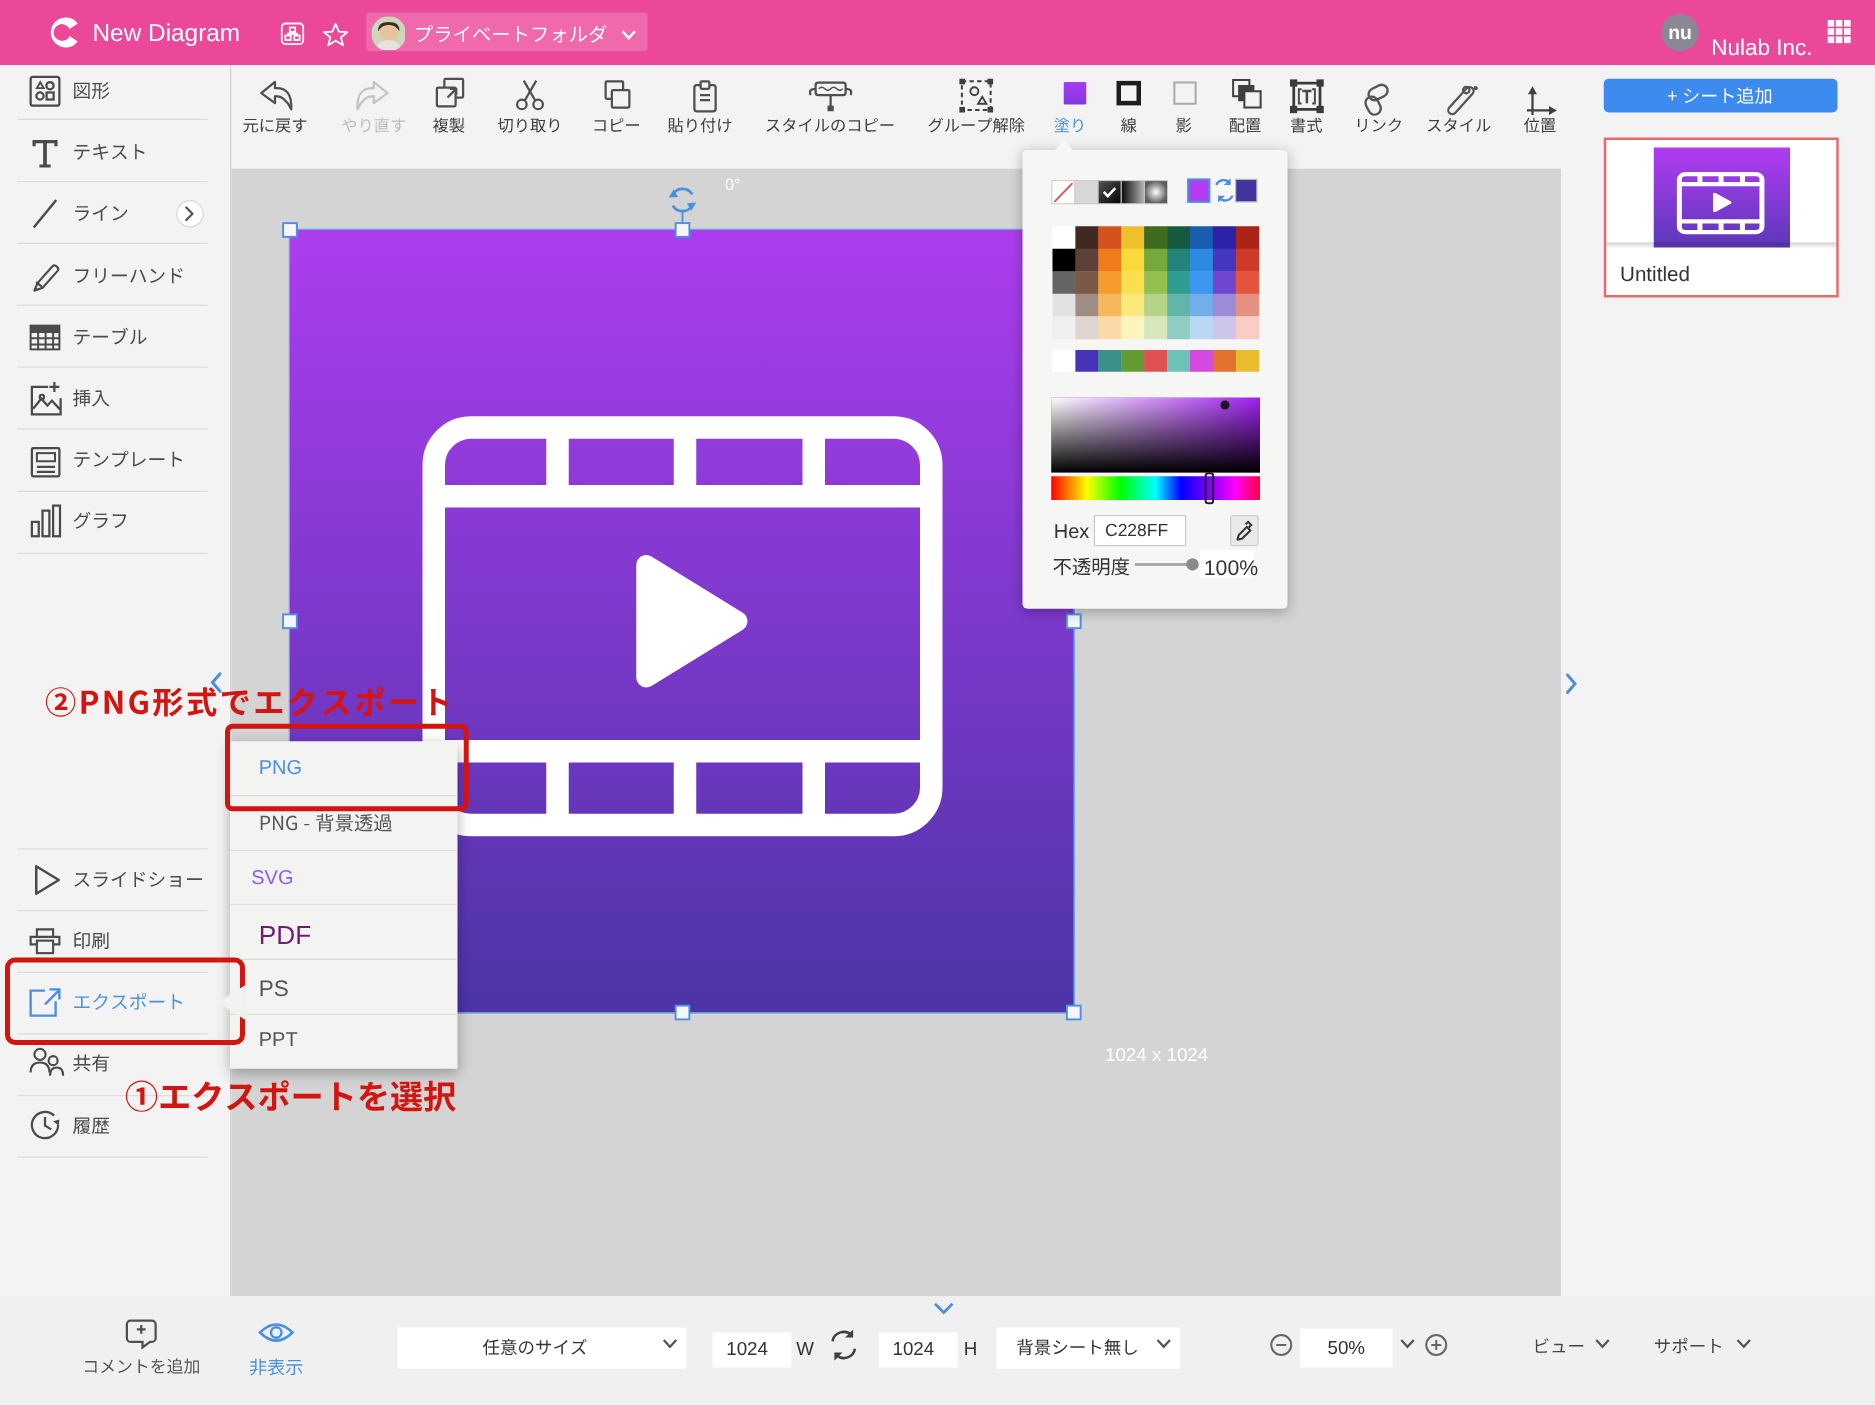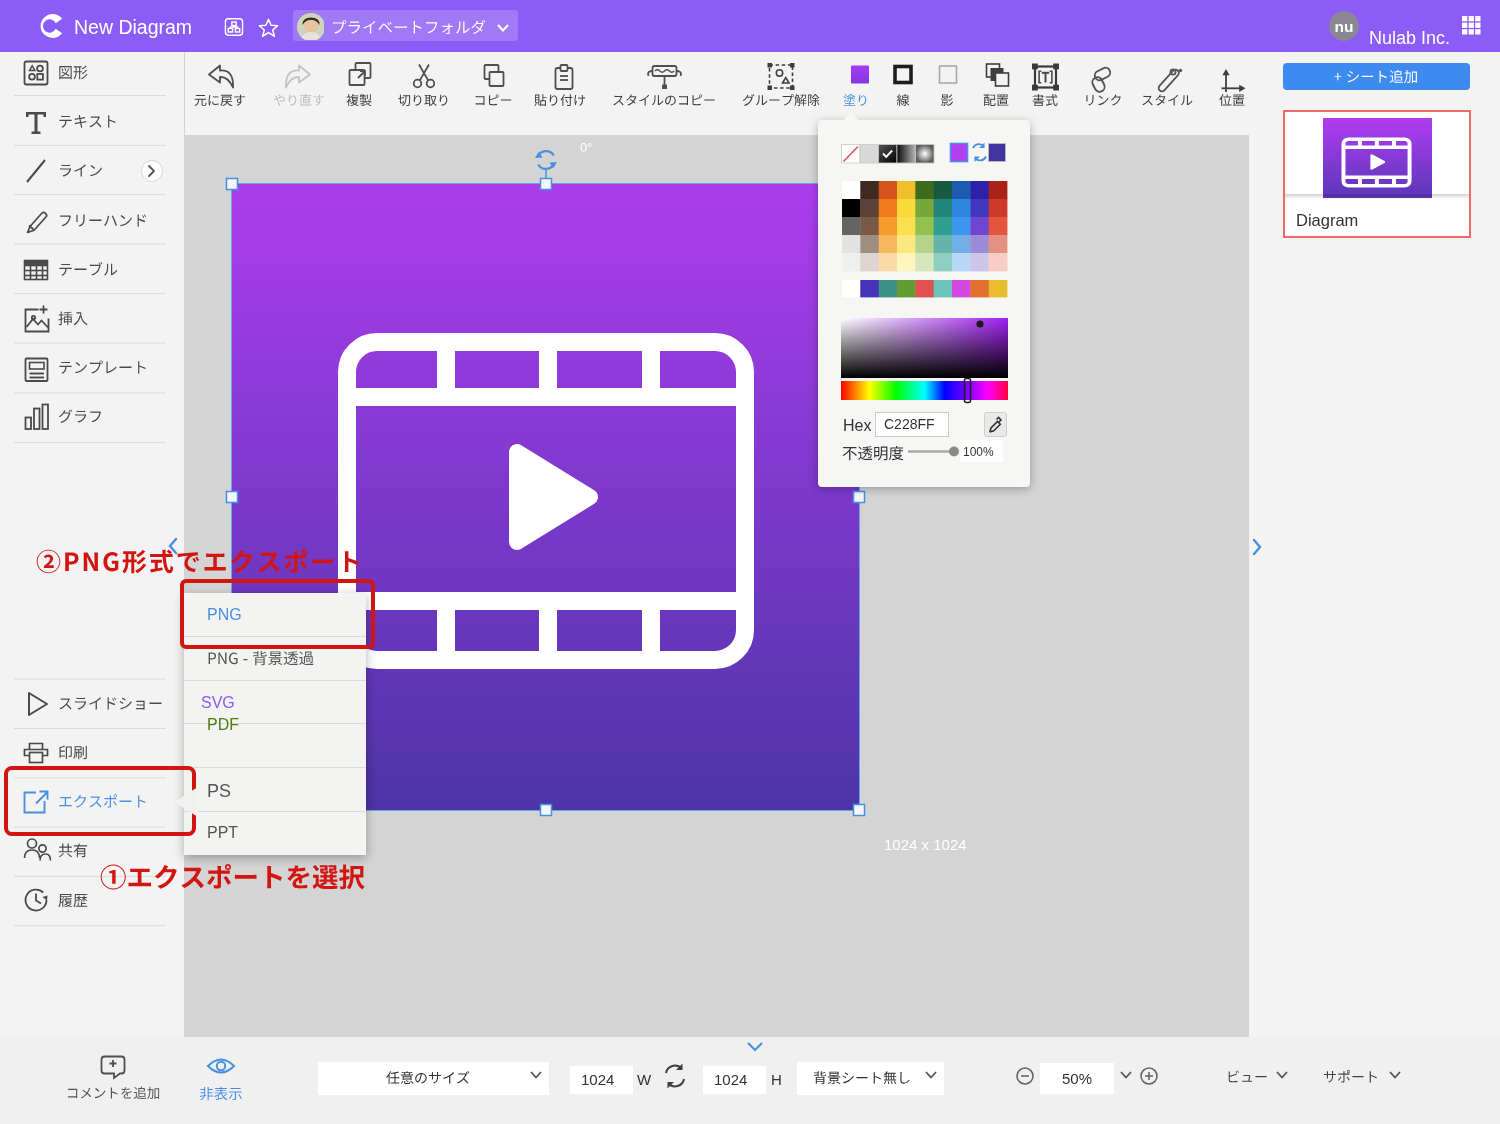--- a/index.html
+++ b/index.html
@@ -47,21 +47,21 @@
 </svg>
 <div class="abs" style="left:884px;top:836px;color:#fff;font-size:15px;z-index:4">1024 x 1024</div>
 
 <svg class="abs" style="left:166px;top:536px;z-index:7" width="14" height="20">
     <path d="M10 3 L4 10 L10 17" fill="none" stroke="#4a90e2" stroke-width="2.4" stroke-linecap="round"></path>
   </svg>
 <svg class="abs" style="left:1250px;top:537px;z-index:7" width="14" height="20">
     <path d="M4 3 L10 10 L4 17" fill="none" stroke="#4a90e2" stroke-width="2.4" stroke-linecap="round"></path>
   </svg>
 
-<div class="abs" style="left:0;top:0;width:1500px;height:52px;background:#8b5cf6;z-index:10">
+<div class="abs" style="left:0;top:0;width:1500px;height:52px;background:#ec4899;z-index:10">
   <svg class="abs" style="left:39px;top:13px" width="24" height="26" viewBox="0 0 28 30">
     <path d="M27 6.5 A14 14 0 1 0 27 23.5 L19.5 18.2 A7.8 7.8 0 1 1 19.5 11.8 Z" fill="#ffffff"></path>
   </svg>
   <div class="abs" style="left:74px;top:16px;color:#fff;font-size:19.5px;">New Diagram</div>
   <svg class="abs" style="left:224px;top:17px" width="20" height="20" viewBox="0 0 28 27" fill="none" stroke="#ffffff" stroke-width="2">
     <rect x="2" y="2" width="24" height="23" rx="4"></rect>
     <rect x="11" y="6.5" width="6" height="5"></rect>
     <rect x="6" y="15.5" width="6" height="5"></rect>
     <rect x="16" y="15.5" width="6" height="5"></rect>
     <path d="M14 11.5 v2 M9 15.5 v-2 h10 v2"></path>
@@ -402,21 +402,21 @@
   <g stroke="#dcdcdc" stroke-width="1">
     <line x1="0" y1="43.5" x2="182" y2="43.5"></line>
       <line x1="0" y1="87.5" x2="182" y2="87.5"></line>
     <line x1="0" y1="130.5" x2="182" y2="130.5"></line>
       <line x1="0" y1="174.5" x2="182" y2="174.5"></line>
     <line x1="0" y1="218.5" x2="182" y2="218.5"></line>
   </g>
 </svg>
 <div class="abs" style="left:207px;top:606px;font-size:16px;color:#4a90e2;z-index:26">PNG</div>
 <div class="abs" style="left:201px;top:694px;font-size:16px;color:#8b5cf6;z-index:26">SVG</div>
-<div class="abs" style="left:207px;top:716px;font-size:16px;color:#4d7c0f;z-index:26">PDF</div>
+<div class="abs" style="left:207px;top:737px;font-size:21px;color:#701a75;z-index:26">PDF</div>
 <div class="abs" style="left:207px;top:781px;font-size:18px;color:#555;z-index:26">PS</div>
 <div class="abs" style="left:207px;top:824px;font-size:16px;color:#555;z-index:26">PPT</div>
 
 <div class="abs" style="left:180px;top:579px;width:195px;height:70px;border:4px solid #d21510;border-radius:6px;z-index:30"></div>
 <div class="abs" style="left:4px;top:766px;width:192px;height:70px;border:4px solid #d21510;border-radius:8px;z-index:30"></div>
 <svg class="abs" style="left:172px;top:786px;z-index:31" width="26" height="32">
     <polygon points="2,16 26,1 26,31" fill="#f1f1f0"></polygon>
   </svg>
 
 <div class="abs" style="left:1249px;top:52px;width:251px;height:985px;background:#f2f3f2;z-index:5"></div>
@@ -431,21 +431,21 @@
 <line x1="108" y1="4" x2="108" y2="62" stroke-width="24"></line>
 <line x1="210" y1="4" x2="210" y2="62"></line>
 <line x1="313" y1="4" x2="313" y2="62"></line>
 <line x1="108" y1="272" x2="108" y2="332"></line>
 <line x1="210" y1="272" x2="210" y2="332"></line>
 <line x1="313" y1="272" x2="313" y2="332"></line>
 <path d="M179 119 L179 209 L252 164 Z" fill="#ffffff" stroke="#ffffff" stroke-width="16" stroke-linejoin="round"></path>
 </g>
 </svg>
 <div class="abs" style="left:1285px;top:194px;width:184px;height:5px;background:linear-gradient(180deg,rgba(0,0,0,0.18),rgba(0,0,0,0));z-index:8"></div>
-<div class="abs" style="left:1296px;top:211px;font-size:16.5px;color:#333;z-index:8">Diagram</div>
+<div class="abs" style="left:1296px;top:211px;font-size:16.5px;color:#333;z-index:8">Untitled</div>
 
 <div class="abs" style="left:0;top:1037px;width:1500px;height:87px;background:#eff0ef;z-index:10"></div>
 <svg class="abs" style="left:0;top:1037px;z-index:11" width="1500" height="87" viewBox="0 0 1500 87">
   <path d="M748 6 l7 7 l7 -7" fill="none" stroke="#4a90e2" stroke-width="2.2"></path>
     <g fill="none" stroke="#4f4f4f" stroke-width="1.8">
 <path d="M104.5 19.5 h17 a3 3 0 0 1 3 3 v11 a3 3 0 0 1 -3 3 h-9.5 v4.5 l-6 -4.5 h-1.5 a3 3 0 0 1 -3 -3 v-11 a3 3 0 0 1 3 -3 Z" transform="scale(-1,1) translate(-226,0)"></path>
 <path d="M113 23 v7 M109.5 26.5 h7"></path>
     </g>
     <g fill="none" stroke="#4a90e2" stroke-width="2">
 <path d="M208 29 Q221 16 234 29 Q221 42 208 29 Z"></path>
@@ -475,21 +475,21 @@
 <div class="abs" style="left:797px;top:1062px;width:147px;height:33px;background:#fff;z-index:10"></div>
 <div class="abs" style="left:1040px;top:1063px;width:74px;height:31px;background:#fff;z-index:10"></div>
 <div class="abs" style="left:581px;top:1071px;font-size:15px;color:#333;z-index:12">1024</div>
 <div class="abs" style="left:714px;top:1071px;font-size:15px;color:#333;z-index:12">1024</div>
 <div class="abs" style="left:637px;top:1071px;font-size:15px;color:#333;z-index:12">W</div>
 <div class="abs" style="left:771px;top:1071px;font-size:15px;color:#333;z-index:12">H</div>
 <div class="abs" style="left:1062px;top:1070px;font-size:15px;color:#333;z-index:12">50%</div>
 
 <div class="abs" style="left:843px;top:417px;font-size:16px;color:#333;z-index:22">Hex</div>
 <div class="abs" style="left:884px;top:416px;font-size:14px;color:#333;z-index:22">C228FF</div>
-<div class="abs" style="left:963px;top:445px;font-size:12px;color:#333;z-index:22">100%</div>
+<div class="abs" style="left:963px;top:445px;font-size:17px;color:#333;z-index:22">100%</div>
 
 <svg class="ov" width="1500" height="1124" viewBox="0 0 1500 1124">
     <path transform="translate(331.0,33.0)" fill="#ffffff" d="M12.5 -11.1C12.5 -11.7 12.9 -12.2 13.5 -12.2C14.1 -12.2 14.5 -11.7 14.5 -11.1C14.5 -10.6 14.1 -10.1 13.5 -10.1C12.9 -10.1 12.5 -10.6 12.5 -11.1ZM11.8 -11.1C11.8 -11 11.8 -10.8 11.8 -10.6L11.3 -10.6C10.6 -10.6 4.4 -10.6 3.6 -10.6C3.1 -10.6 2.4 -10.7 2 -10.7V-9.3C2.4 -9.4 2.9 -9.4 3.6 -9.4C4.4 -9.4 10.6 -9.4 11.5 -9.4C11.3 -7.9 10.6 -5.8 9.5 -4.3C8.2 -2.7 6.4 -1.4 3.4 -0.6L4.5 0.5C7.3 -0.3 9.2 -1.8 10.6 -3.6C11.8 -5.2 12.6 -7.7 12.9 -9.3L12.9 -9.5C13.1 -9.4 13.3 -9.4 13.5 -9.4C14.5 -9.4 15.3 -10.2 15.3 -11.1C15.3 -12.1 14.5 -12.9 13.5 -12.9C12.5 -12.9 11.8 -12.1 11.8 -11.1Z M19.1 -11.5V-10.3C19.5 -10.3 20 -10.3 20.5 -10.3C21.3 -10.3 25.7 -10.3 26.6 -10.3C27.1 -10.3 27.6 -10.3 28 -10.3V-11.5C27.6 -11.5 27.1 -11.5 26.6 -11.5C25.7 -11.5 21.3 -11.5 20.5 -11.5C20 -11.5 19.5 -11.5 19.1 -11.5ZM29.1 -7.5 28.2 -8C28.1 -7.9 27.7 -7.9 27.4 -7.9C26.6 -7.9 20 -7.9 19.2 -7.9C18.8 -7.9 18.3 -7.9 17.7 -8V-6.7C18.2 -6.7 18.8 -6.7 19.2 -6.7C20.1 -6.7 26.7 -6.7 27.4 -6.7C27.2 -5.6 26.5 -4.3 25.6 -3.3C24.3 -1.9 22.3 -0.9 20.1 -0.5L21.1 0.6C23.1 0.1 25 -0.8 26.6 -2.6C27.8 -3.9 28.5 -5.5 28.9 -7C28.9 -7.1 29 -7.3 29.1 -7.5Z M32.3 -5.6 33 -4.4C35.1 -5.1 37.2 -6 38.9 -6.9V-1.2C38.9 -0.6 38.8 0.2 38.8 0.5H40.3C40.2 0.2 40.2 -0.6 40.2 -1.2V-7.7C41.8 -8.8 43.2 -10 44.4 -11.2L43.3 -12.1C42.3 -10.8 40.7 -9.5 39.1 -8.5C37.4 -7.4 35 -6.3 32.3 -5.6Z M57.2 -10.5 56.3 -10.1C56.8 -9.4 57.4 -8.5 57.8 -7.6L58.7 -8.1C58.3 -8.8 57.6 -10 57.2 -10.5ZM59.2 -11.3 58.3 -10.9C58.9 -10.2 59.4 -9.3 59.8 -8.4L60.7 -8.9C60.3 -9.6 59.6 -10.8 59.2 -11.3ZM47.3 -4.1 48.5 -2.9C48.7 -3.2 49.1 -3.7 49.4 -4.1C50.1 -5 51.4 -6.6 52.1 -7.6C52.6 -8.2 52.9 -8.3 53.5 -7.7C54.2 -7 55.6 -5.5 56.5 -4.5C57.5 -3.3 58.9 -1.8 60 -0.4L61.1 -1.6C59.9 -2.8 58.3 -4.5 57.3 -5.6C56.4 -6.6 55 -8 54.1 -8.9C53 -9.9 52.3 -9.7 51.5 -8.7C50.5 -7.6 49.2 -5.9 48.4 -5.1C48 -4.7 47.7 -4.4 47.3 -4.1Z M63.6 -6.7V-5.2C64.1 -5.2 64.9 -5.3 65.7 -5.3C66.9 -5.3 73.1 -5.3 74.2 -5.3C74.9 -5.3 75.6 -5.2 75.9 -5.2V-6.7C75.6 -6.7 75 -6.6 74.2 -6.6C73.1 -6.6 66.9 -6.6 65.7 -6.6C64.9 -6.6 64 -6.7 63.6 -6.7Z M82.7 -1.4C82.7 -0.8 82.7 -0 82.6 0.5H84.1C84.1 -0 84 -0.9 84 -1.4L84 -6.5C85.7 -5.9 88.4 -4.9 90.1 -4L90.6 -5.3C89 -6.1 86.1 -7.2 84 -7.9V-10.4C84 -10.8 84.1 -11.5 84.1 -12H82.6C82.7 -11.5 82.7 -10.8 82.7 -10.4C82.7 -9.1 82.7 -2.2 82.7 -1.4Z M106.3 -10.3 105.4 -10.9C105.1 -10.8 104.8 -10.8 104.6 -10.8C103.9 -10.8 97.7 -10.8 96.8 -10.8C96.3 -10.8 95.7 -10.9 95.2 -10.9V-9.6C95.7 -9.6 96.2 -9.6 96.8 -9.6C97.7 -9.6 103.8 -9.6 104.7 -9.6C104.5 -8.1 103.8 -6 102.7 -4.6C101.4 -2.9 99.6 -1.6 96.6 -0.8L97.7 0.3C100.5 -0.6 102.4 -2 103.8 -3.8C105 -5.4 105.8 -7.9 106.1 -9.5C106.2 -9.8 106.2 -10.1 106.3 -10.3Z M111.2 -1.3 112.1 -0.4C114.2 -1.5 116.4 -3.5 117.5 -4.9L117.5 -0.6C117.5 -0.3 117.4 -0.1 117.1 -0.1C116.6 -0.1 115.8 -0.2 115.2 -0.3L115.3 0.9C115.9 0.9 116.9 1 117.5 1C118.2 1 118.7 0.6 118.7 -0.1L118.6 -6.1H120.8C121.1 -6.1 121.6 -6 121.8 -6V-7.2C121.6 -7.2 121.1 -7.2 120.8 -7.2H118.6L118.5 -8.4C118.5 -8.8 118.5 -9.1 118.6 -9.5H117.3C117.3 -9.1 117.4 -8.7 117.4 -8.4L117.4 -7.2H112.8C112.4 -7.2 112 -7.2 111.6 -7.2V-6C112 -6 112.4 -6.1 112.8 -6.1H116.9C115.9 -4.5 113.5 -2.4 111.2 -1.3Z M132.1 -0.3 132.9 0.4C133.1 0.3 133.2 0.1 133.5 0C135.3 -0.9 137.4 -2.5 138.8 -4.3L138 -5.3C136.8 -3.6 134.9 -2.2 133.5 -1.5C133.5 -2 133.5 -9.5 133.5 -10.5C133.5 -11.1 133.5 -11.5 133.6 -11.6H132.1C132.2 -11.5 132.2 -11.1 132.2 -10.5C132.2 -9.5 132.2 -1.9 132.2 -1.2C132.2 -0.9 132.2 -0.6 132.1 -0.3ZM125 -0.4 126.2 0.4C127.5 -0.7 128.5 -2.2 128.9 -3.9C129.4 -5.4 129.4 -8.7 129.4 -10.5C129.4 -10.9 129.5 -11.4 129.5 -11.6H128.1C128.1 -11.3 128.2 -10.9 128.2 -10.4C128.2 -8.7 128.2 -5.6 127.7 -4.2C127.3 -2.7 126.3 -1.3 125 -0.4Z M153.1 -13.1 152.2 -12.8C152.7 -12.2 153.2 -11.3 153.5 -10.6L154.3 -11C154.1 -11.6 153.5 -12.6 153.1 -13.1ZM147.3 -11.8 145.9 -12.3C145.8 -11.9 145.6 -11.3 145.4 -11C144.7 -9.6 143.1 -7.3 140.4 -5.6L141.5 -4.8C143.2 -6 144.6 -7.5 145.6 -8.9H150.8C150.5 -7.7 149.7 -6 148.7 -4.6C147.6 -5.4 146.5 -6.2 145.4 -6.7L144.6 -5.9C145.6 -5.3 146.8 -4.4 147.9 -3.6C146.5 -2.1 144.5 -0.7 141.9 0.1L143 1.1C145.6 0.1 147.5 -1.3 148.9 -2.9C149.6 -2.4 150.1 -1.9 150.6 -1.5L151.5 -2.6C151 -3 150.4 -3.4 149.7 -3.9C150.9 -5.5 151.8 -7.3 152.2 -8.7C152.3 -9 152.4 -9.3 152.5 -9.6L151.8 -10L152.6 -10.4C152.3 -11 151.7 -11.9 151.4 -12.5L150.5 -12.1C151 -11.6 151.5 -10.6 151.8 -10L151.5 -10.2C151.3 -10.1 150.9 -10 150.5 -10H146.3L146.6 -10.6C146.8 -10.9 147 -11.4 147.3 -11.8Z"></path>
     <path transform="translate(194.0,105.0)" fill="#3f3f3f" d="M1.9 -9.9V-9H11.1V-9.9ZM0.8 -6.3V-5.3H4.1C3.9 -2.9 3.4 -0.8 0.6 0.2C0.8 0.4 1.1 0.8 1.2 1C4.3 -0.2 4.9 -2.5 5.1 -5.3H7.6V-0.7C7.6 0.5 7.9 0.8 9.1 0.8C9.3 0.8 10.7 0.8 10.9 0.8C12.1 0.8 12.3 0.2 12.5 -2C12.2 -2.1 11.8 -2.3 11.5 -2.5C11.5 -0.5 11.4 -0.1 10.9 -0.1C10.6 -0.1 9.4 -0.1 9.2 -0.1C8.7 -0.1 8.6 -0.2 8.6 -0.7V-5.3H12.2V-6.3Z M18.9 -8.8V-7.7C20.4 -7.6 22.9 -7.6 24.3 -7.7V-8.8C23 -8.6 20.3 -8.5 18.9 -8.8ZM19.4 -3.5 18.5 -3.6C18.4 -2.9 18.3 -2.5 18.3 -2C18.3 -0.8 19.3 -0.1 21.4 -0.1C22.8 -0.1 23.9 -0.2 24.7 -0.4L24.7 -1.5C23.6 -1.2 22.6 -1.1 21.4 -1.1C19.7 -1.1 19.2 -1.7 19.2 -2.3C19.2 -2.6 19.3 -3 19.4 -3.5ZM16.4 -9.8 15.3 -9.9C15.3 -9.6 15.2 -9.3 15.2 -9C15 -7.9 14.6 -5.7 14.6 -3.7C14.6 -2 14.8 -0.5 15.1 0.4L16 0.4C16 0.2 16 0.1 16 -0.1C16 -0.2 16 -0.5 16.1 -0.7C16.2 -1.3 16.6 -2.7 17 -3.6L16.4 -4C16.2 -3.5 15.9 -2.7 15.7 -2.1C15.6 -2.7 15.6 -3.3 15.6 -3.9C15.6 -5.4 16 -7.7 16.2 -8.9C16.3 -9.1 16.4 -9.6 16.4 -9.8Z M27 -10.2V-9.3H38V-10.2ZM27.9 -8.4V-5.7C27.9 -3.9 27.8 -1.5 26.4 0.3C26.6 0.4 27 0.7 27.2 0.8C28 -0.2 28.5 -1.6 28.7 -2.9H32.3C31.8 -1.3 30.8 -0.3 28.1 0.3C28.3 0.5 28.5 0.8 28.6 1.1C31.3 0.4 32.6 -0.7 33.1 -2.3C34 -0.4 35.5 0.6 38 1.1C38.1 0.8 38.4 0.4 38.6 0.2C36.1 -0.2 34.6 -1.1 33.9 -2.9H38.1V-3.7H33.5C33.5 -4.2 33.6 -4.7 33.6 -5.3H37.3V-8.4ZM32.5 -3.7H28.8C28.9 -4.3 28.9 -4.8 28.9 -5.3H32.6C32.6 -4.7 32.6 -4.2 32.5 -3.7ZM28.9 -7.6H36.4V-6.1H28.9Z M46.4 -4.8C46.5 -3.6 46 -3 45.2 -3C44.5 -3 43.9 -3.5 43.9 -4.3C43.9 -5.1 44.6 -5.7 45.2 -5.7C45.7 -5.7 46.2 -5.4 46.4 -4.8ZM40.2 -8.5 40.3 -7.5C41.9 -7.6 44.1 -7.7 46.1 -7.7L46.1 -6.4C45.8 -6.5 45.6 -6.5 45.2 -6.5C44 -6.5 42.9 -5.6 42.9 -4.3C42.9 -2.9 44 -2.1 45.1 -2.1C45.5 -2.1 45.9 -2.2 46.2 -2.5C45.7 -1.3 44.5 -0.5 42.8 -0.2L43.6 0.7C46.7 -0.2 47.5 -2.2 47.5 -3.9C47.5 -4.6 47.4 -5.1 47.1 -5.6L47.1 -7.7H47.3C49.2 -7.7 50.3 -7.7 51.1 -7.7L51.1 -8.6C50.5 -8.6 48.9 -8.6 47.3 -8.6H47.1L47.1 -9.5C47.1 -9.6 47.1 -10.2 47.2 -10.3H46C46 -10.2 46 -9.8 46 -9.5L46.1 -8.6C44.1 -8.6 41.7 -8.5 40.2 -8.5Z"></path>
     <path transform="translate(273.0,105.0)" fill="#bcbcbc" d="M7.2 -8.3 8 -8.8C7.5 -9.3 6.5 -10.2 6 -10.5L5.3 -10C5.9 -9.5 6.7 -8.7 7.2 -8.3ZM0.8 -5.6 1.3 -4.5C1.9 -4.8 2.8 -5.3 3.8 -5.7L4.3 -4.7C5 -3 5.6 -0.9 6 0.7L7.2 0.4C6.7 -1.1 5.9 -3.5 5.2 -5.1L4.7 -6.2C6.2 -6.9 7.8 -7.5 8.9 -7.5C10.2 -7.5 10.8 -6.8 10.8 -6C10.8 -5.1 10.2 -4.3 8.8 -4.3C8.1 -4.3 7.5 -4.5 7 -4.7L6.9 -3.7C7.4 -3.5 8.2 -3.3 8.9 -3.3C10.9 -3.3 11.9 -4.5 11.9 -6C11.9 -7.4 10.8 -8.4 9 -8.4C7.6 -8.4 5.9 -7.7 4.3 -7C4 -7.6 3.8 -8.1 3.5 -8.5C3.4 -8.7 3.2 -9.2 3.1 -9.4L2 -8.9C2.2 -8.7 2.5 -8.3 2.7 -8C2.9 -7.7 3.1 -7.2 3.4 -6.6C2.8 -6.3 2.3 -6.1 1.8 -5.9C1.6 -5.8 1.2 -5.7 0.8 -5.6Z M17.4 -10.3 16.3 -10.3C16.2 -9.9 16.2 -9.6 16.2 -9.2C16 -8.1 15.8 -6.2 15.8 -5C15.8 -4.1 15.8 -3.4 15.9 -2.9L16.9 -3C16.8 -3.6 16.8 -4.1 16.9 -4.6C17 -6.3 18.5 -8.7 20.2 -8.7C21.5 -8.7 22.2 -7.2 22.2 -5.1C22.2 -1.9 20 -0.7 17.2 -0.3L17.8 0.7C21 0.1 23.3 -1.5 23.3 -5.1C23.3 -7.9 22.1 -9.6 20.3 -9.6C18.7 -9.6 17.3 -8 16.8 -6.6C16.9 -7.6 17.1 -9.3 17.4 -10.3Z M30.8 -5.3H35.8V-4.2H30.8ZM30.8 -3.5H35.8V-2.4H30.8ZM30.8 -7H35.8V-6H30.8ZM27.5 -7.4V1.1H28.4V0.4H38.4V-0.5H28.4V-7.4ZM32.2 -11 32.1 -9.7H26.8V-8.8H32L31.9 -7.7H29.9V-1.7H36.8V-7.7H32.9L33 -8.8H38.2V-9.7H33.2L33.3 -10.9Z M46.4 -4.8C46.5 -3.6 46 -3 45.2 -3C44.5 -3 43.9 -3.5 43.9 -4.3C43.9 -5.1 44.6 -5.7 45.2 -5.7C45.7 -5.7 46.2 -5.4 46.4 -4.8ZM40.2 -8.5 40.3 -7.5C41.9 -7.6 44.1 -7.7 46.1 -7.7L46.1 -6.4C45.8 -6.5 45.6 -6.5 45.2 -6.5C44 -6.5 42.9 -5.6 42.9 -4.3C42.9 -2.9 44 -2.1 45.1 -2.1C45.5 -2.1 45.9 -2.2 46.2 -2.5C45.7 -1.3 44.5 -0.5 42.8 -0.2L43.6 0.7C46.7 -0.2 47.5 -2.2 47.5 -3.9C47.5 -4.6 47.4 -5.1 47.1 -5.6L47.1 -7.7H47.3C49.2 -7.7 50.3 -7.7 51.1 -7.7L51.1 -8.6C50.5 -8.6 48.9 -8.6 47.3 -8.6H47.1L47.1 -9.5C47.1 -9.6 47.1 -10.2 47.2 -10.3H46C46 -10.2 46 -9.8 46 -9.5L46.1 -8.6C44.1 -8.6 41.7 -8.5 40.2 -8.5Z"></path>
     <path transform="translate(346.0,105.0)" fill="#3f3f3f" d="M6.9 -5.8H10.7V-4.9H6.9ZM6.9 -7.3H10.7V-6.4H6.9ZM10.3 -2.7C9.9 -2.1 9.4 -1.6 8.7 -1.2C8.1 -1.6 7.6 -2.1 7.2 -2.7ZM6.7 -10.9C6.3 -9.9 5.6 -8.6 4.7 -7.6C4.9 -7.5 5.2 -7.3 5.4 -7.1C5.6 -7.3 5.8 -7.6 6 -7.8V-4.2H7.5C6.9 -3.4 5.9 -2.5 4.5 -1.8C4.8 -1.6 5.1 -1.3 5.2 -1.1C5.7 -1.4 6.2 -1.8 6.6 -2.1C7 -1.6 7.4 -1.2 7.9 -0.8C6.9 -0.3 5.7 0 4.5 0.2C4.7 0.4 4.9 0.8 5 1.1C6.3 0.8 7.6 0.4 8.7 -0.2C9.7 0.4 10.8 0.8 12.1 1C12.2 0.8 12.5 0.4 12.7 0.2C11.5 0 10.5 -0.3 9.6 -0.7C10.4 -1.4 11.1 -2.1 11.6 -3.1L11 -3.4L10.8 -3.4H7.9C8.2 -3.7 8.4 -4 8.6 -4.2H11.6V-7.9H6.1C6.3 -8.2 6.5 -8.5 6.6 -8.8H12.4V-9.6H7.1C7.3 -10 7.5 -10.4 7.6 -10.8ZM4.6 -6.1C4.4 -5.7 4.1 -5.1 3.8 -4.7L3.4 -5.2C3.9 -6.1 4.4 -7.1 4.7 -8.2L4.2 -8.5L4.1 -8.4H3.2V-10.9H2.3V-8.4H0.7V-7.6H3.7C2.9 -5.8 1.6 -4 0.4 -3C0.5 -2.9 0.8 -2.4 0.9 -2.2C1.4 -2.6 1.9 -3.1 2.3 -3.7V1H3.2V-4.3C3.7 -3.7 4.2 -3 4.4 -2.6L5 -3.3L4.2 -4.2C4.5 -4.6 4.9 -5.2 5.2 -5.7Z M20.9 -10.4V-6H21.8V-10.4ZM23.9 -10.8V-5.4C23.9 -5.2 23.8 -5.2 23.6 -5.2C23.5 -5.1 22.8 -5.1 22.1 -5.2C22.2 -4.9 22.4 -4.6 22.4 -4.4C23.3 -4.4 23.9 -4.4 24.3 -4.5C24.7 -4.6 24.8 -4.9 24.8 -5.4V-10.8ZM13.7 -3.8V-3H18.3C17 -2.2 15.1 -1.6 13.5 -1.3C13.7 -1.2 13.9 -0.8 14.1 -0.6C14.9 -0.8 15.8 -1.1 16.6 -1.4V-0.1L15.3 0.1L15.5 0.9C16.8 0.7 18.8 0.4 20.6 0.1L20.6 -0.7L17.6 -0.2V-1.8C18.3 -2.1 18.9 -2.5 19.5 -2.9C20.5 -0.8 22.3 0.5 24.9 1.1C25.1 0.8 25.3 0.5 25.5 0.3C24.2 0.1 23 -0.4 22.1 -1C23 -1.4 23.9 -1.9 24.6 -2.4L23.9 -2.9C23.3 -2.5 22.3 -1.9 21.5 -1.5C21 -1.9 20.6 -2.4 20.3 -3H25.3V-3.8H20V-4.6H19V-3.8ZM14.9 -10.9C14.7 -10.2 14.3 -9.4 13.9 -8.9C14.1 -8.8 14.4 -8.6 14.6 -8.5C14.7 -8.7 14.9 -9 15.1 -9.3H16.6V-8.5H13.7V-7.8H16.6V-7.1H14.3V-4.7H15.1V-6.4H16.6V-4.3H17.5V-6.4H19V-5.5C19 -5.4 19 -5.4 18.9 -5.4C18.8 -5.4 18.4 -5.4 18 -5.4C18.1 -5.2 18.2 -4.9 18.3 -4.7C18.9 -4.7 19.3 -4.7 19.5 -4.9C19.8 -5 19.9 -5.1 19.9 -5.5V-7.1H17.5V-7.8H20.2V-8.5H17.5V-9.3H19.8V-10H17.5V-10.9H16.6V-10H15.4C15.5 -10.2 15.6 -10.5 15.7 -10.7Z"></path>
     <path transform="translate(398.0,105.0)" fill="#3f3f3f" d="M5.2 -9.8V-8.8H7.5C7.4 -5.1 7.2 -1.5 4 0.3C4.3 0.5 4.6 0.8 4.7 1.1C8.1 -0.9 8.4 -4.8 8.5 -8.8H11.2C11.1 -2.9 10.9 -0.8 10.5 -0.3C10.3 -0.1 10.2 -0 10 -0C9.7 -0 9 -0 8.2 -0.1C8.4 0.2 8.5 0.6 8.5 0.9C9.2 0.9 10 0.9 10.4 0.9C10.8 0.8 11.1 0.7 11.4 0.3C11.9 -0.3 12.1 -2.6 12.2 -9.2C12.2 -9.4 12.2 -9.8 12.2 -9.8ZM1.9 -10.6V-7.1L0.4 -6.7L0.5 -5.8L1.9 -6.1V-2.9C1.9 -1.8 2.2 -1.4 3.2 -1.4C3.4 -1.4 4.4 -1.4 4.6 -1.4C5.5 -1.4 5.7 -2 5.8 -3.8C5.5 -3.9 5.1 -4 4.9 -4.2C4.9 -2.7 4.8 -2.4 4.5 -2.4C4.3 -2.4 3.5 -2.4 3.3 -2.4C3 -2.4 2.9 -2.4 2.9 -2.9V-6.4L6 -7L5.9 -7.9L2.9 -7.3V-10.6Z M17.4 -10.3 16.3 -10.3C16.2 -9.9 16.2 -9.6 16.2 -9.2C16 -8.1 15.8 -6.2 15.8 -5C15.8 -4.1 15.8 -3.4 15.9 -2.9L16.9 -3C16.8 -3.6 16.8 -4.1 16.9 -4.6C17 -6.3 18.5 -8.7 20.2 -8.7C21.5 -8.7 22.2 -7.2 22.2 -5.1C22.2 -1.9 20 -0.7 17.2 -0.3L17.8 0.7C21 0.1 23.3 -1.5 23.3 -5.1C23.3 -7.9 22.1 -9.6 20.3 -9.6C18.7 -9.6 17.3 -8 16.8 -6.6C16.9 -7.6 17.1 -9.3 17.4 -10.3Z M33.8 -8.1 32.9 -7.9C33.3 -5.8 33.9 -3.9 34.8 -2.4C34.1 -1.3 33.1 -0.5 32.1 0.1C32.3 0.2 32.6 0.6 32.7 0.9C33.7 0.3 34.6 -0.5 35.4 -1.5C36.1 -0.5 37 0.3 38 0.9C38.2 0.7 38.5 0.3 38.7 0.1C37.6 -0.5 36.7 -1.3 36 -2.3C37.1 -4 37.8 -6.2 38.1 -9L37.5 -9.2L37.3 -9.1H32.6V-8.2H37C36.7 -6.3 36.2 -4.6 35.4 -3.3C34.7 -4.7 34.2 -6.3 33.8 -8.1ZM26.4 -1.6 26.5 -0.6C27.8 -0.8 29.5 -1.1 31.1 -1.4V1H32.1V-9.2H33V-10.1H26.6V-9.2H27.6V-1.8ZM28.6 -9.2H31.1V-7.5H28.6ZM28.6 -6.6H31.1V-4.8H28.6ZM28.6 -3.9H31.1V-2.3L28.6 -1.9Z M43.4 -10.3 42.3 -10.3C42.2 -9.9 42.2 -9.6 42.2 -9.2C42 -8.1 41.8 -6.2 41.8 -5C41.8 -4.1 41.8 -3.4 41.9 -2.9L42.9 -3C42.8 -3.6 42.8 -4.1 42.9 -4.6C43 -6.3 44.5 -8.7 46.2 -8.7C47.5 -8.7 48.2 -7.2 48.2 -5.1C48.2 -1.9 46 -0.7 43.2 -0.3L43.8 0.7C47 0.1 49.3 -1.5 49.3 -5.1C49.3 -7.9 48.1 -9.6 46.3 -9.6C44.7 -9.6 43.3 -8 42.8 -6.6C42.9 -7.6 43.1 -9.3 43.4 -10.3Z"></path>
     <path transform="translate(473.5,105.0)" fill="#3f3f3f" d="M2.1 -1.7V-0.6C2.4 -0.6 3 -0.6 3.5 -0.6H9.9L9.9 0.1H11C11 -0.1 11 -0.7 11 -1.1V-7.9C11 -8.2 11 -8.6 11 -8.9C10.8 -8.9 10.4 -8.8 10.1 -8.8H3.7C3.2 -8.8 2.7 -8.9 2.2 -8.9V-7.8C2.5 -7.8 3.2 -7.8 3.7 -7.8H9.9V-1.7H3.5C3 -1.7 2.4 -1.7 2.1 -1.7Z M22.9 -9.1C22.9 -9.5 23.2 -9.9 23.7 -9.9C24.2 -9.9 24.6 -9.5 24.6 -9.1C24.6 -8.6 24.2 -8.2 23.7 -8.2C23.2 -8.2 22.9 -8.6 22.9 -9.1ZM22.3 -9.1C22.3 -8.3 22.9 -7.6 23.7 -7.6C24.5 -7.6 25.2 -8.3 25.2 -9.1C25.2 -9.9 24.5 -10.5 23.7 -10.5C22.9 -10.5 22.3 -9.9 22.3 -9.1ZM16.6 -9.8H15.4C15.5 -9.5 15.5 -9 15.5 -8.7C15.5 -8 15.5 -2.8 15.5 -1.5C15.5 -0.5 16.1 -0 17.1 0.1C17.6 0.2 18.4 0.3 19.1 0.3C20.6 0.3 22.5 0.2 23.6 0V-1.2C22.6 -0.9 20.6 -0.8 19.2 -0.8C18.6 -0.8 17.9 -0.8 17.5 -0.9C16.8 -1 16.6 -1.2 16.6 -1.8V-4.7C18.2 -5.1 20.4 -5.8 21.9 -6.4C22.3 -6.5 22.7 -6.7 23.1 -6.9L22.6 -7.9C22.3 -7.7 21.9 -7.5 21.5 -7.3C20.1 -6.8 18.1 -6.1 16.6 -5.8V-8.7C16.6 -9.1 16.6 -9.5 16.6 -9.8Z M27.3 -5.6V-4.4C27.7 -4.4 28.4 -4.4 29.1 -4.4C30.1 -4.4 35.3 -4.4 36.3 -4.4C36.9 -4.4 37.4 -4.4 37.7 -4.4V-5.6C37.4 -5.6 36.9 -5.6 36.3 -5.6C35.3 -5.6 30.1 -5.6 29.1 -5.6C28.4 -5.6 27.7 -5.6 27.3 -5.6Z"></path>
     <path transform="translate(534.0,105.0)" fill="#3f3f3f" d="M1.9 -2C1.6 -1 1.1 -0.1 0.4 0.5C0.7 0.6 1 0.9 1.2 1.1C1.9 0.4 2.5 -0.7 2.8 -1.7ZM3.7 -1.6C4.2 -1 4.7 -0.1 4.9 0.5L5.8 0.1C5.5 -0.5 5 -1.4 4.5 -2ZM2 -7.2H4.4V-5.5H2ZM2 -4.7H4.4V-3.1H2ZM2 -9.6H4.4V-7.9H2ZM1.1 -10.4V-2.2H5.4V-10.4ZM8.4 -10.9V-4.7H6.2V1H7.2V0.4H10.9V1H11.9V-4.7H9.3V-7.2H12.5V-8.1H9.3V-10.9ZM7.2 -0.5V-3.8H10.9V-0.5Z M17.4 -10.3 16.3 -10.3C16.2 -9.9 16.2 -9.6 16.2 -9.2C16 -8.1 15.8 -6.2 15.8 -5C15.8 -4.1 15.8 -3.4 15.9 -2.9L16.9 -3C16.8 -3.6 16.8 -4.1 16.9 -4.6C17 -6.3 18.5 -8.7 20.2 -8.7C21.5 -8.7 22.2 -7.2 22.2 -5.1C22.2 -1.9 20 -0.7 17.2 -0.3L17.8 0.7C21 0.1 23.3 -1.5 23.3 -5.1C23.3 -7.9 22.1 -9.6 20.3 -9.6C18.7 -9.6 17.3 -8 16.8 -6.6C16.9 -7.6 17.1 -9.3 17.4 -10.3Z M31.3 -5.3C32 -4.2 32.8 -2.8 33.2 -2L34.1 -2.5C33.7 -3.3 32.8 -4.7 32.1 -5.7ZM35.8 -10.8V-8H30.5V-7H35.8V-0.3C35.8 0 35.6 0.1 35.3 0.1C35 0.1 34 0.1 32.9 0.1C33 0.4 33.2 0.8 33.3 1.1C34.7 1.1 35.5 1.1 36.1 0.9C36.6 0.7 36.8 0.5 36.8 -0.3V-7H38.4V-8H36.8V-10.8ZM29.8 -10.8C29.1 -8.8 27.8 -6.8 26.5 -5.6C26.7 -5.3 27 -4.8 27.1 -4.6C27.5 -5 28 -5.6 28.4 -6.2V1H29.4V-7.7C29.9 -8.6 30.4 -9.6 30.8 -10.5Z M42.3 -9.9 41.1 -10.1C41.1 -9.8 41.1 -9.5 41 -9.2C40.9 -8.1 40.5 -6.1 40.5 -4C40.5 -2.4 41 -0.7 41.2 0.1L42.1 0C42.1 -0.1 42.1 -0.3 42.1 -0.4C42.1 -0.6 42.1 -0.8 42.1 -1C42.3 -1.7 42.7 -3 43 -3.9L42.4 -4.2C42.2 -3.6 41.9 -2.8 41.7 -2.2C41.2 -4.4 41.7 -7.2 42.1 -9.1C42.1 -9.3 42.2 -9.7 42.3 -9.9ZM44.1 -7.4V-6.4C44.7 -6.4 45.6 -6.3 46.3 -6.3C46.8 -6.3 47.3 -6.3 47.9 -6.4V-6C47.9 -3.5 47.8 -2 46.4 -0.8C46.1 -0.5 45.6 -0.1 45.2 0L46.1 0.8C48.9 -0.9 48.9 -3 48.9 -6V-6.4C49.7 -6.5 50.4 -6.6 51 -6.6V-7.7C50.4 -7.6 49.6 -7.5 48.9 -7.4L48.9 -9.4C48.9 -9.7 48.9 -9.9 48.9 -10.1H47.7C47.7 -9.9 47.8 -9.7 47.8 -9.4C47.8 -9 47.9 -8.2 47.9 -7.3C47.3 -7.3 46.8 -7.3 46.2 -7.3C45.5 -7.3 44.7 -7.4 44.1 -7.4Z"></path>
     <path transform="translate(612.0,105.0)" fill="#3f3f3f" d="M10.4 -8.7 9.7 -9.2C9.5 -9.1 9.2 -9.1 8.8 -9.1C8.3 -9.1 4.3 -9.1 3.7 -9.1C3.4 -9.1 2.6 -9.2 2.4 -9.2V-8C2.6 -8 3.3 -8.1 3.7 -8.1C4.2 -8.1 8.3 -8.1 8.8 -8.1C8.5 -7 7.5 -5.4 6.7 -4.4C5.3 -3 3.4 -1.4 1.3 -0.6L2.1 0.3C4.1 -0.6 5.8 -2 7.2 -3.5C8.5 -2.3 9.9 -0.8 10.8 0.4L11.7 -0.4C10.8 -1.5 9.3 -3.1 7.9 -4.3C8.8 -5.5 9.6 -7 10.1 -8.1C10.2 -8.3 10.3 -8.6 10.4 -8.7Z M20 -10.2 18.8 -10.6C18.7 -10.2 18.5 -9.8 18.4 -9.6C17.8 -8.4 16.4 -6.4 14.2 -5L15.1 -4.4C16.5 -5.4 17.7 -6.6 18.5 -7.8H22.9C22.6 -6.7 22 -5.3 21.1 -4.2C20.2 -4.8 19.3 -5.5 18.4 -6L17.7 -5.2C18.5 -4.7 19.5 -4 20.4 -3.4C19.3 -2.1 17.6 -0.9 15.4 -0.2L16.4 0.6C18.6 -0.2 20.1 -1.4 21.3 -2.7C21.8 -2.3 22.3 -1.9 22.7 -1.5L23.5 -2.4C23.1 -2.8 22.6 -3.2 22 -3.6C23 -4.9 23.7 -6.4 24 -7.6C24.1 -7.8 24.2 -8.2 24.3 -8.3L23.5 -8.9C23.3 -8.8 23 -8.7 22.6 -8.7H19.1L19.4 -9.2C19.5 -9.4 19.7 -9.9 20 -10.2Z M27.1 -4.7 27.6 -3.7C29.4 -4.2 31.2 -5 32.6 -5.8V-1C32.6 -0.5 32.6 0.2 32.5 0.4H33.8C33.7 0.1 33.7 -0.5 33.7 -1V-6.5C35 -7.4 36.2 -8.3 37.2 -9.4L36.3 -10.2C35.5 -9.1 34.2 -8 32.8 -7.1C31.4 -6.2 29.4 -5.3 27.1 -4.7Z M45.8 -0.3 46.5 0.3C46.6 0.2 46.7 0.1 46.9 0C48.5 -0.7 50.3 -2.1 51.4 -3.6L50.8 -4.5C49.8 -3 48.2 -1.8 47 -1.3C47 -1.7 47 -8 47 -8.8C47 -9.3 47 -9.6 47 -9.8H45.8C45.8 -9.6 45.9 -9.3 45.9 -8.8C45.9 -8 45.9 -1.6 45.9 -1C45.9 -0.7 45.9 -0.5 45.8 -0.3ZM39.9 -0.3 40.8 0.3C41.9 -0.6 42.8 -1.9 43.1 -3.2C43.5 -4.5 43.5 -7.3 43.5 -8.8C43.5 -9.2 43.6 -9.6 43.6 -9.7H42.4C42.5 -9.4 42.5 -9.2 42.5 -8.8C42.5 -7.3 42.5 -4.7 42.1 -3.5C41.7 -2.3 41 -1.1 39.9 -0.3Z M58.2 -8.3C58 -7.1 57.8 -5.9 57.5 -4.8C56.8 -2.6 56.1 -1.8 55.5 -1.8C54.9 -1.8 54.2 -2.5 54.2 -4.1C54.2 -5.9 55.7 -8 58.2 -8.3ZM59.3 -8.4C61.5 -8.2 62.7 -6.6 62.7 -4.6C62.7 -2.3 61.1 -1.1 59.4 -0.7C59.1 -0.7 58.7 -0.6 58.3 -0.6L58.9 0.4C62 0 63.8 -1.8 63.8 -4.5C63.8 -7.2 61.9 -9.3 58.8 -9.3C55.7 -9.3 53.1 -6.9 53.1 -4C53.1 -1.9 54.3 -0.6 55.5 -0.6C56.7 -0.6 57.7 -1.9 58.5 -4.6C58.9 -5.8 59.1 -7.1 59.3 -8.4Z M67.1 -1.7V-0.6C67.4 -0.6 68 -0.6 68.5 -0.6H74.9L74.9 0.1H76C76 -0.1 76 -0.7 76 -1.1V-7.9C76 -8.2 76 -8.6 76 -8.9C75.8 -8.9 75.4 -8.8 75.1 -8.8H68.7C68.2 -8.8 67.7 -8.9 67.2 -8.9V-7.8C67.5 -7.8 68.2 -7.8 68.7 -7.8H74.9V-1.7H68.5C68 -1.7 67.4 -1.7 67.1 -1.7Z M87.9 -9.1C87.9 -9.5 88.2 -9.9 88.7 -9.9C89.2 -9.9 89.6 -9.5 89.6 -9.1C89.6 -8.6 89.2 -8.2 88.7 -8.2C88.2 -8.2 87.9 -8.6 87.9 -9.1ZM87.3 -9.1C87.3 -8.3 87.9 -7.6 88.7 -7.6C89.5 -7.6 90.2 -8.3 90.2 -9.1C90.2 -9.9 89.5 -10.5 88.7 -10.5C87.9 -10.5 87.3 -9.9 87.3 -9.1ZM81.6 -9.8H80.4C80.5 -9.5 80.5 -9 80.5 -8.7C80.5 -8 80.5 -2.8 80.5 -1.5C80.5 -0.5 81.1 -0 82.1 0.1C82.6 0.2 83.4 0.3 84.1 0.3C85.6 0.3 87.5 0.2 88.6 0V-1.2C87.6 -0.9 85.6 -0.8 84.2 -0.8C83.6 -0.8 82.9 -0.8 82.5 -0.9C81.8 -1 81.6 -1.2 81.6 -1.8V-4.7C83.2 -5.1 85.4 -5.8 86.9 -6.4C87.3 -6.5 87.7 -6.7 88.1 -6.9L87.6 -7.9C87.3 -7.7 86.9 -7.5 86.5 -7.3C85.2 -6.8 83.1 -6.1 81.6 -5.8V-8.7C81.6 -9.1 81.6 -9.5 81.6 -9.8Z M92.3 -5.6V-4.4C92.7 -4.4 93.4 -4.4 94.1 -4.4C95.1 -4.4 100.3 -4.4 101.3 -4.4C101.9 -4.4 102.4 -4.4 102.7 -4.4V-5.6C102.4 -5.6 101.9 -5.6 101.3 -5.6C100.3 -5.6 95.1 -5.6 94.1 -5.6C93.4 -5.6 92.7 -5.6 92.3 -5.6Z"></path>

